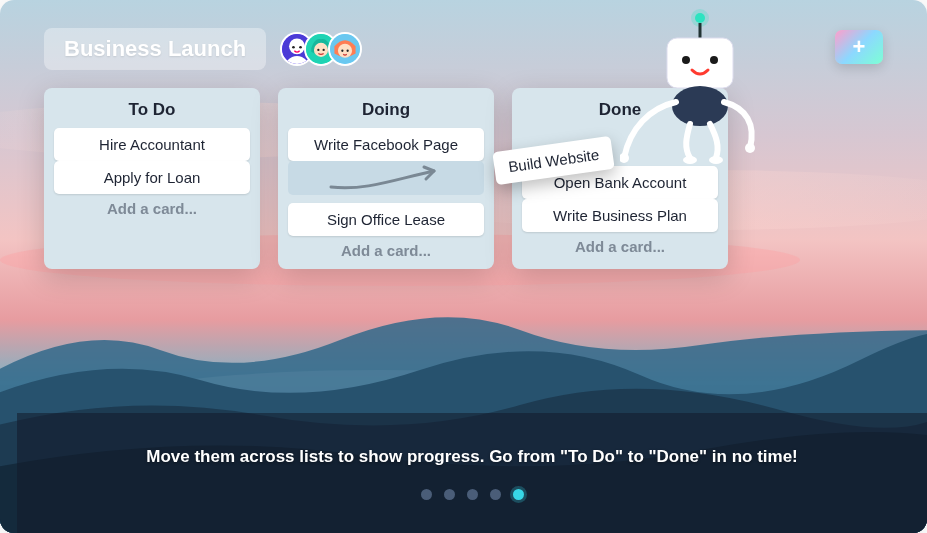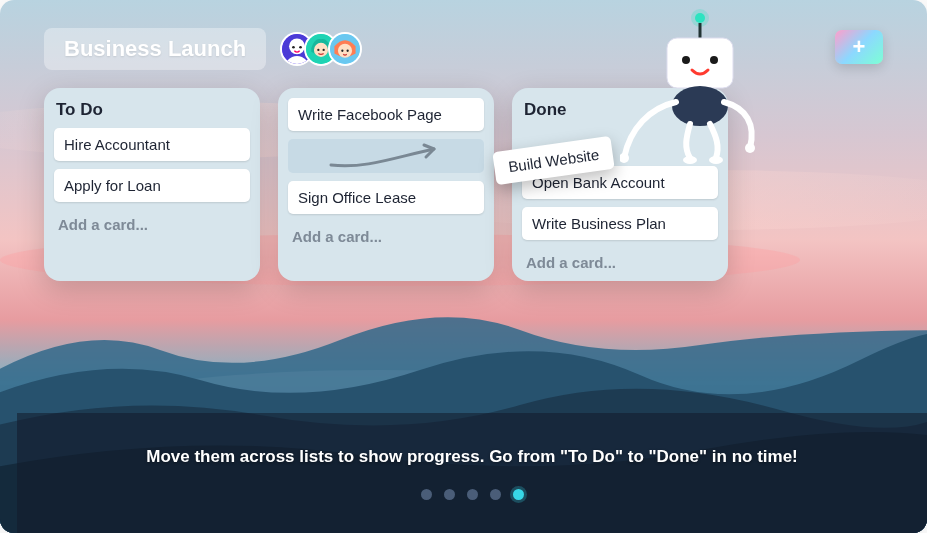--- a/index.html
+++ b/index.html
@@ -28,27 +28,28 @@
     border: 2px solid #fff; margin-left: -10px;
     display: flex; align-items: center; justify-content: center;
     overflow: hidden;
   }
   .avatar:first-child { margin-left: 0; }
 
   .lists {
     position: absolute; top: 88px; left: 44px; display: flex; gap: 18px;
   }
   .list {
-    width: 216px; background: #d7e5ec; border-radius: 16px; padding: 10px;
+    width: 216px; background: #d7e5ec; border-radius: 8px; padding: 10px;
     box-shadow: 0 8px 28px rgba(0,0,0,.18);
+    text-align: center;
   }
   .list-title { font-weight: 800; color: #1e2433; font-size: 17px; padding: 2px 2px 8px; }
   .card {
     background: #fff; border-radius: 5px; padding: 8px 10px; font-size: 15px; color: #1e2433;
-    box-shadow: 0 1px 2px rgba(0,0,0,.12); margin-bottom: 8px; cursor: pointer;
+    box-shadow: 0 1px 2px rgba(0,0,0,.12); cursor: pointer;
   }
   .card-placeholder {
     height: 34px; background: #c7dae5; border-radius: 5px; margin-bottom: 8px;
     display: flex; align-items: center; justify-content: center;
   }
   .add-card {
     color: #7e8a97; font-size: 15px; padding: 6px 4px 0; cursor: pointer; font-weight: bold;
   }
 
   .floating-card {
@@ -161,20 +162,21 @@
   <div class="lists">
 
     <div class="list">
       <div class="list-title">To Do</div>
       <div class="card">Hire Accountant</div>
       <div class="card">Apply for Loan</div>
       <div class="add-card">Add a card...</div>
     </div>
 
     <div class="list">
+      <div class="list-title">Doing</div>
       <div class="card">Write Facebook Page</div>
       <div class="card-placeholder">
         <svg width="120" height="30" viewBox="0 0 120 30">
           <path d="M5 24 C 40 28, 70 16, 108 8" stroke="#7a8894" stroke-width="3" fill="none" stroke-linecap="round"></path>
           <path d="M108 8 L98 4 M108 8 L100 16" stroke="#7a8894" stroke-width="3" fill="none" stroke-linecap="round"></path>
         </svg>
       </div>
       <div class="card">Sign Office Lease</div>
       <div class="add-card">Add a card...</div>
     </div>

